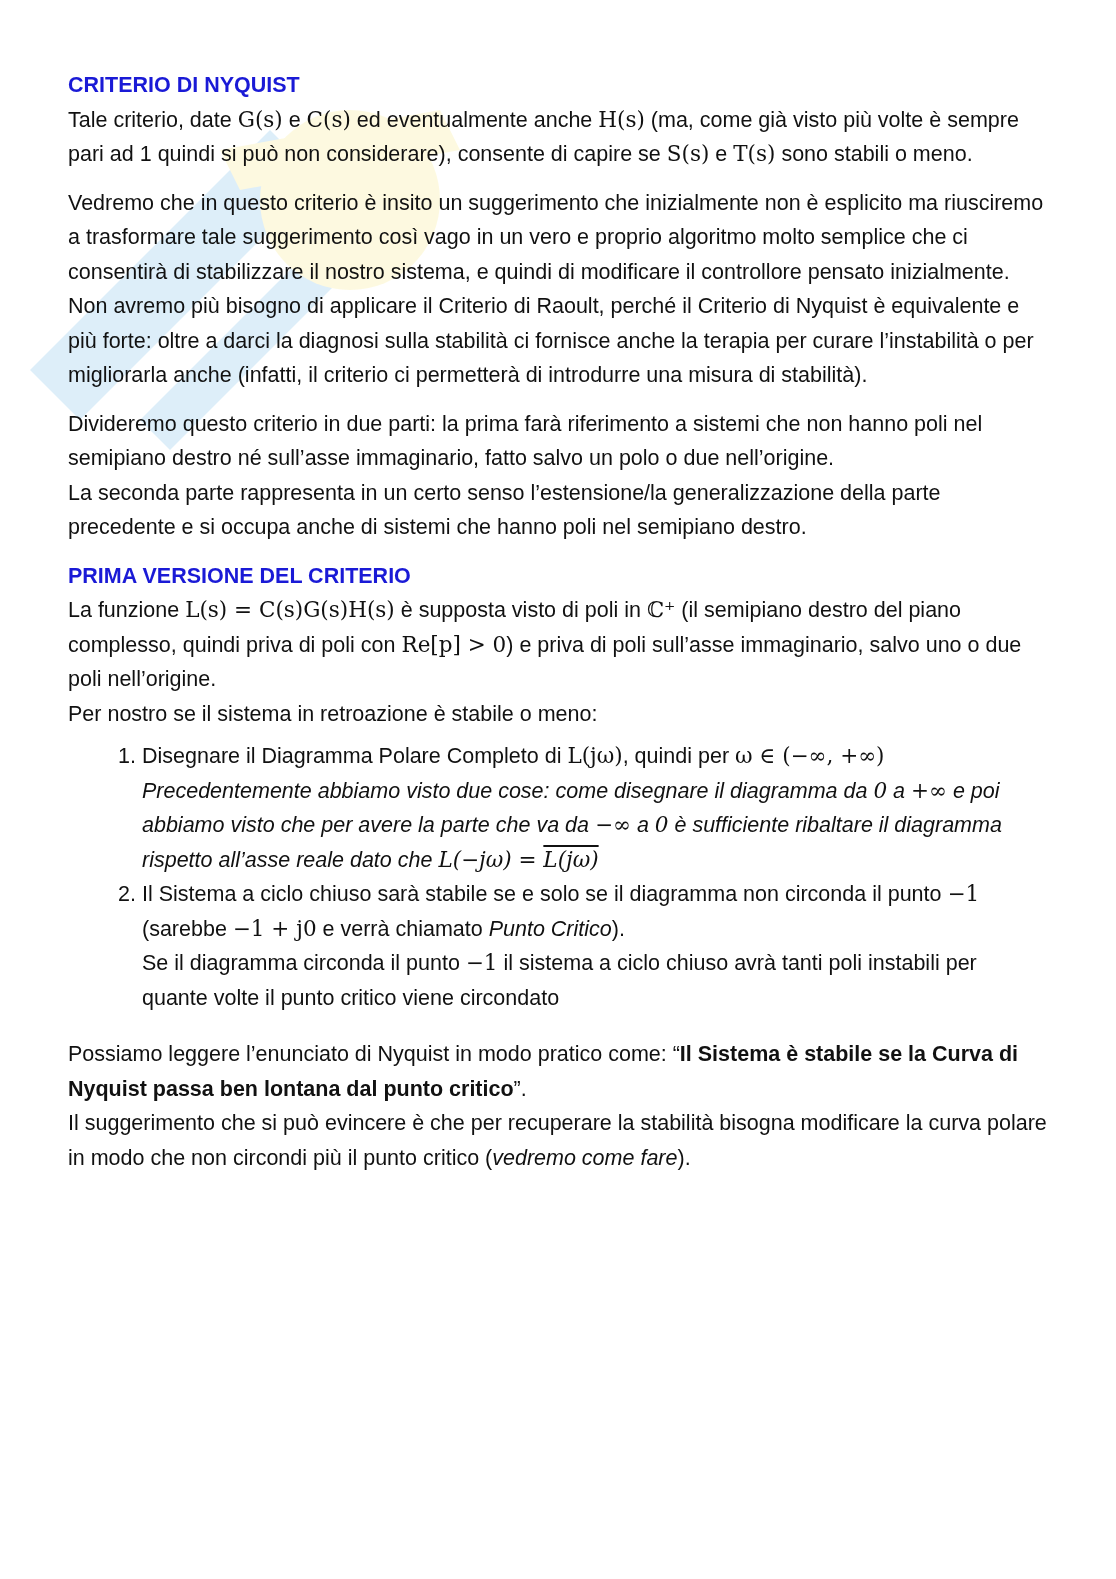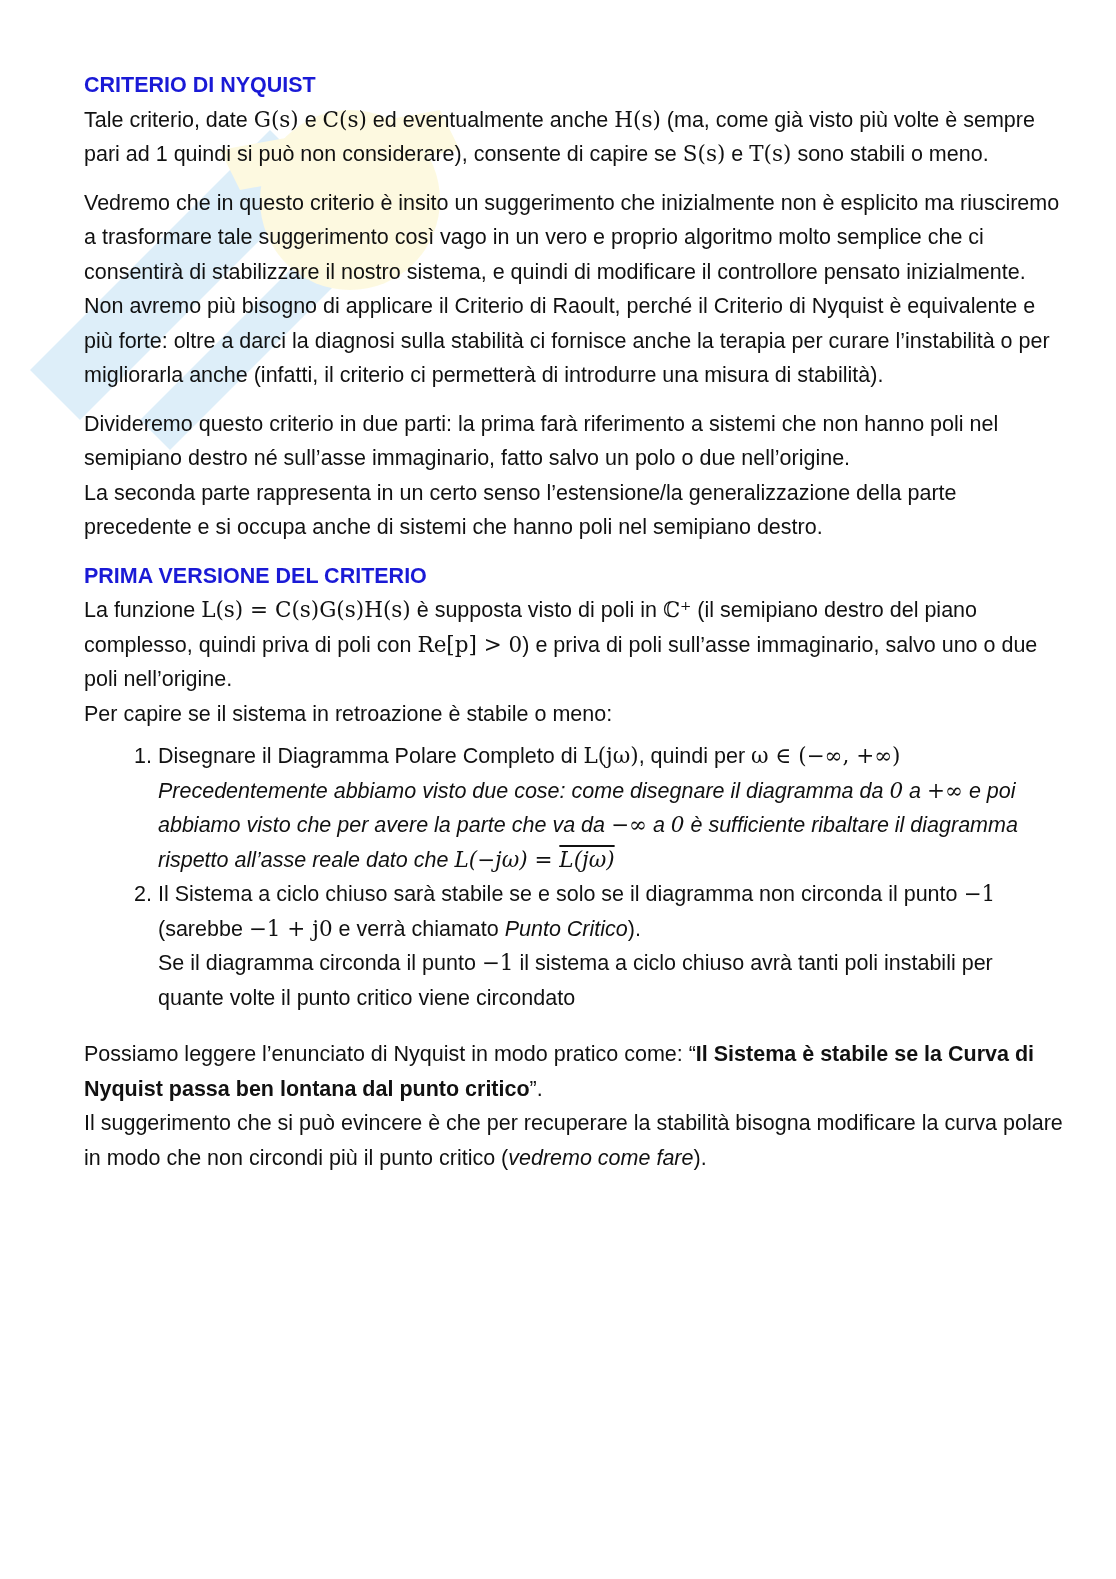--- a/index.html
+++ b/index.html
@@ -1,19 +1,19 @@
 <!DOCTYPE html>
 <html><head>
 <meta charset="utf-8">
 <style>
   html, body { margin:0; padding:0; background:#ffffff; }
   body { width:1116px; height:1579px; position:relative; overflow:hidden;
          font-family:"Liberation Sans", "DejaVu Sans", sans-serif; color:#111; }
   .watermark { position:absolute; left:20px; top:90px; width:480px; height:380px; pointer-events:none; }
-  .page { position:absolute; left:84px; top:68px; width:985px; font-size:21.5px; line-height:34.5px; }
+  .page { position:absolute; left:68px; top:68px; width:985px; font-size:21.5px; line-height:34.5px; }
   h1.title { margin:0; font-size:21.5px; line-height:34.5px; font-weight:bold; color:#1a1ad6; }
   h2.sub { margin:0; font-size:21.5px; line-height:34.5px; font-weight:bold; color:#1a1ad6; }
   p { margin:0; }
   .gap { height:14px; }
   .m { font-family:"DejaVu Serif", serif; }
   .mr { font-family:"DejaVu Serif", serif; }
   ol { margin:8px; padding-left:66px; }
   ol li { padding-left:0; }
   .it { font-style:italic; }
   .ov { text-decoration:overline; }
@@ -41,21 +41,21 @@
   <p>Vedremo che in questo criterio è insito un suggerimento che inizialmente non è esplicito ma riusciremo a trasformare tale suggerimento così vago in un vero e proprio algoritmo molto semplice che ci consentirà di stabilizzare il nostro sistema, e quindi di modificare il controllore pensato inizialmente. Non avremo più bisogno di applicare il Criterio di Raoult, perché il Criterio di Nyquist è equivalente e più forte: oltre a darci la diagnosi sulla stabilità ci fornisce anche la terapia per curare l’instabilità o per migliorarla anche (infatti, il criterio ci permetterà di introdurre una misura di stabilità).</p>
   <div class="gap"></div>
   <p>Divideremo questo criterio in due parti: la prima farà riferimento a sistemi che non hanno poli nel semipiano destro né sull’asse immaginario, fatto salvo un polo o due nell’origine.</p>
   <p>La seconda parte rappresenta in un certo senso l’estensione/la generalizzazione della parte precedente e si occupa anche di sistemi che hanno poli nel semipiano destro.</p>
   <div class="gap"></div>
 
   <h2 class="sub">PRIMA VERSIONE DEL CRITERIO</h2>
   <p>
     <span>La funzione </span><span class="m">L(s) = C(s)G(s)H(s)</span><span> è supposta visto di poli in </span><span class="mr">ℂ⁺</span><span> (il semipiano destro del piano complesso, quindi priva di poli con </span><span class="m">Re[p] &gt; 0</span><span>) e priva di poli sull’asse immaginario, salvo uno o due poli nell’origine.</span>
   </p>
-  <p>Per capire se il sistema in retroazione è stabile o meno:</p>
+  <p>Per nostro se il sistema in retroazione è stabile o meno:</p>
 
   <ol>
     <li>
       <span>Disegnare il Diagramma Polare Completo di </span><span class="m">L(jω)</span><span>, quindi per </span><span class="m">ω ∈ (−∞, +∞)</span>
       <div class="it">
         <span>Precedentemente abbiamo visto due cose: come disegnare il diagramma da </span><span class="mr">0</span><span> a </span><span class="mr">+∞</span><span> e poi abbiamo visto che per avere la parte che va da </span><span class="mr">−∞</span><span> a </span><span class="mr">0</span><span> è sufficiente ribaltare il diagramma rispetto all’asse reale dato che </span><span class="m">L(−jω) = </span><span class="m ov">L(jω)</span>
       </div>
     </li>
     <li>
       <span>Il Sistema a ciclo chiuso sarà stabile se e solo se il diagramma non circonda il punto </span><span class="mr">−1</span><span> (sarebbe </span><span class="m">−1 + j0</span><span> e verrà chiamato </span><span class="it">Punto Critico</span><span>).</span>

